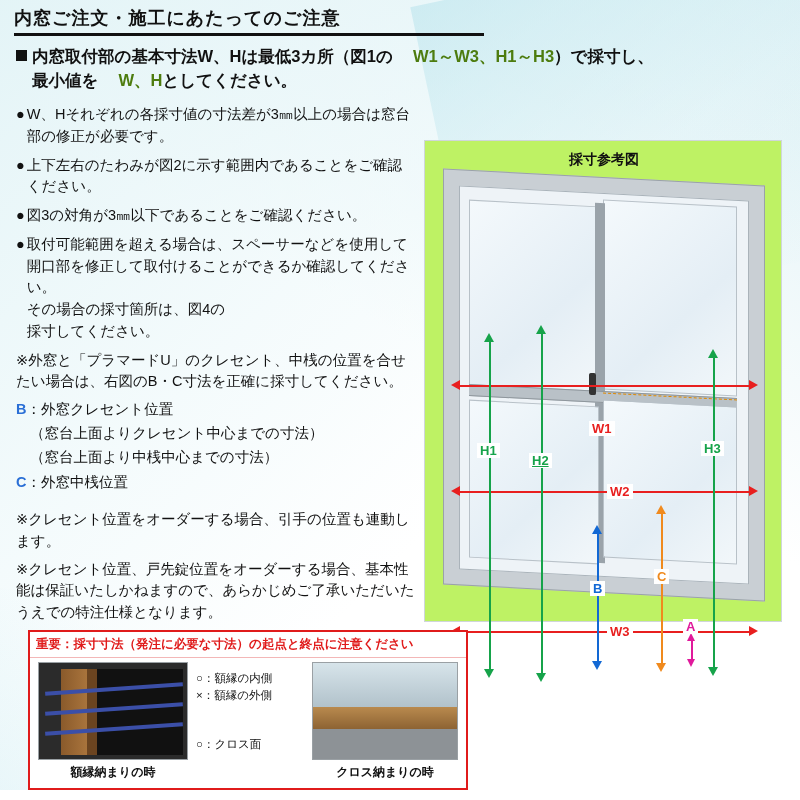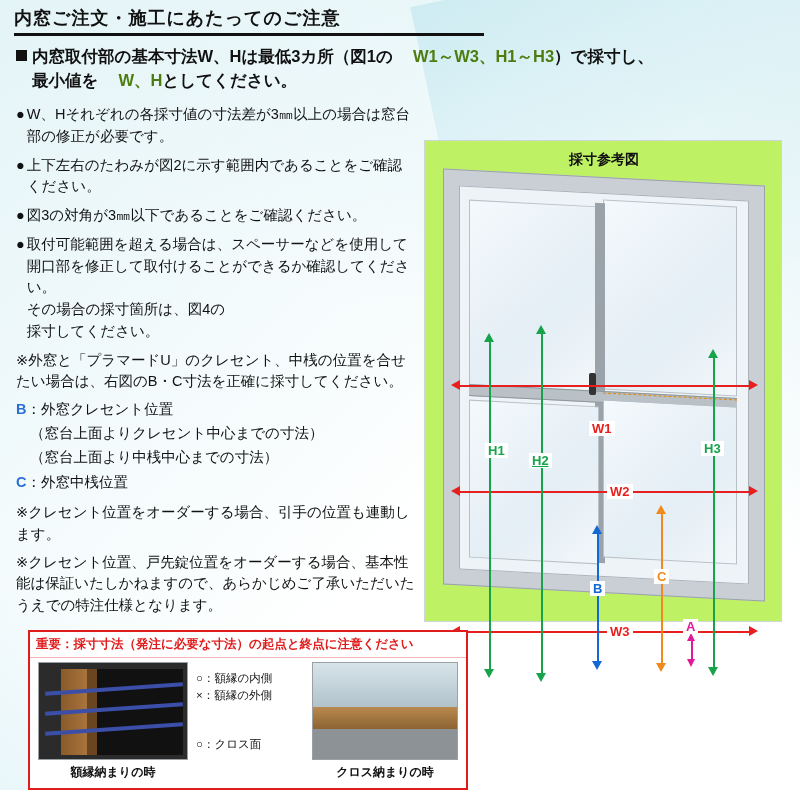--- a/index.html
+++ b/index.html
@@ -230,21 +230,21 @@
     <div class="bc-line">
       <span class="bc-key">B</span><span>：外窓クレセント位置</span>
     </div>
     <div class="bc-line sub">（窓台上面よりクレセント中心までの寸法）</div>
 
     <div class="bc-line sub">（窓台上面より中桟中心までの寸法）</div>
     <div class="bc-line" style="margin-top:4px">
       <span class="bc-key">C</span><span>：外窓中桟位置</span>
     </div>
 
-    <div class="note" style="margin-top:8px">※クレセント位置をオーダーする場合、引手の位置も連動します。</div>
+    <div class="note" style="margin-top:15px">※クレセント位置をオーダーする場合、引手の位置も連動します。</div>
     <div class="note">※クレセント位置、戸先錠位置をオーダーする場合、基本性能は保証いたしかねますので、あらかじめご了承いただいたうえでの特注仕様となります。</div>
   </div>
 
   <div class="figure">
     <div class="figure-title">採寸参考図</div>
 
     <div class="win-outer">
       <div class="win-frame"></div>
       <div class="win-inner"></div>
 
@@ -274,21 +274,21 @@
     <div class="dimlabel lb-red" style="left:182px;top:343px;">W2</div>
 
     <div class="dimline h" style="left:32px;top:490px;width:294px;"></div>
     <div class="arrow ar-left" style="left:26px;top:485px;"></div>
     <div class="arrow ar-right" style="left:324px;top:485px;"></div>
     <div class="dimlabel lb-red" style="left:182px;top:483px;">W3</div>
 
     <div class="dimline v" style="left:64px;top:200px;height:330px;"></div>
     <div class="arrow ar-up-g" style="left:59px;top:192px;"></div>
     <div class="arrow ar-dn-g" style="left:59px;top:528px;"></div>
-    <div class="dimlabel lb-green" style="left:60px;top:302px;">H1</div>
+    <div class="dimlabel lb-green" style="left:52px;top:302px;">H1</div>
 
     <div class="dimline v" style="left:116px;top:192px;height:342px;"></div>
     <div class="arrow ar-up-g" style="left:111px;top:184px;"></div>
     <div class="arrow ar-dn-g" style="left:111px;top:532px;"></div>
     <div class="dimlabel lb-green" style="left:104px;top:312px;text-decoration:underline;">H2</div>
 
     <div class="dimline v" style="left:288px;top:216px;height:312px;"></div>
     <div class="arrow ar-up-g" style="left:283px;top:208px;"></div>
     <div class="arrow ar-dn-g" style="left:283px;top:526px;"></div>
     <div class="dimlabel lb-green" style="left:276px;top:300px;">H3</div>

